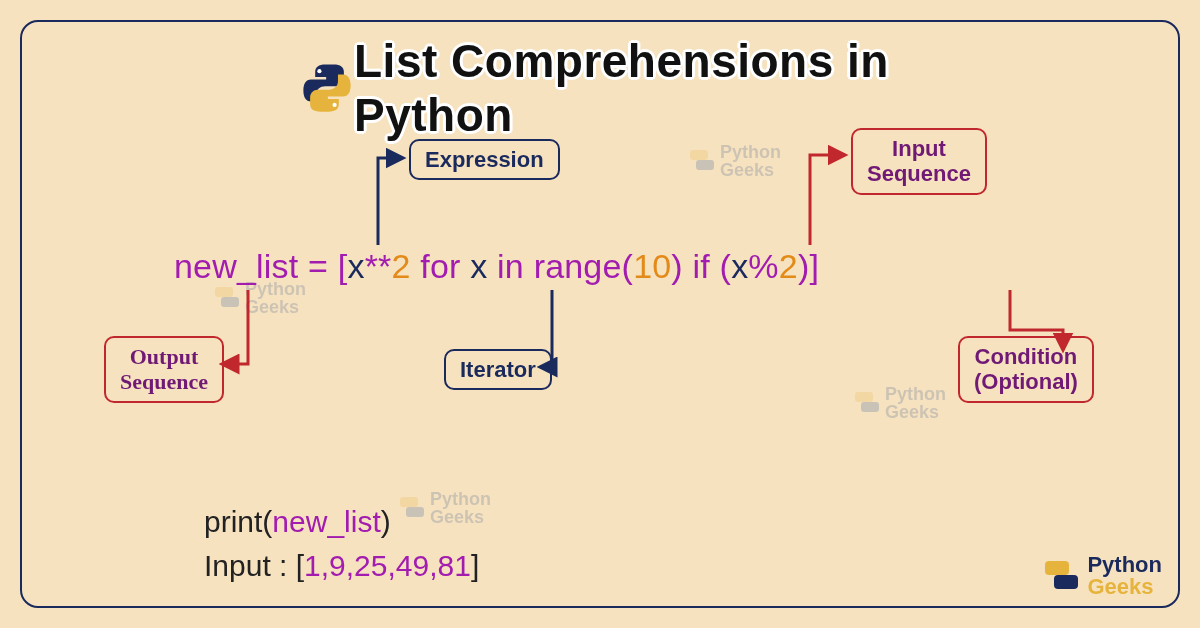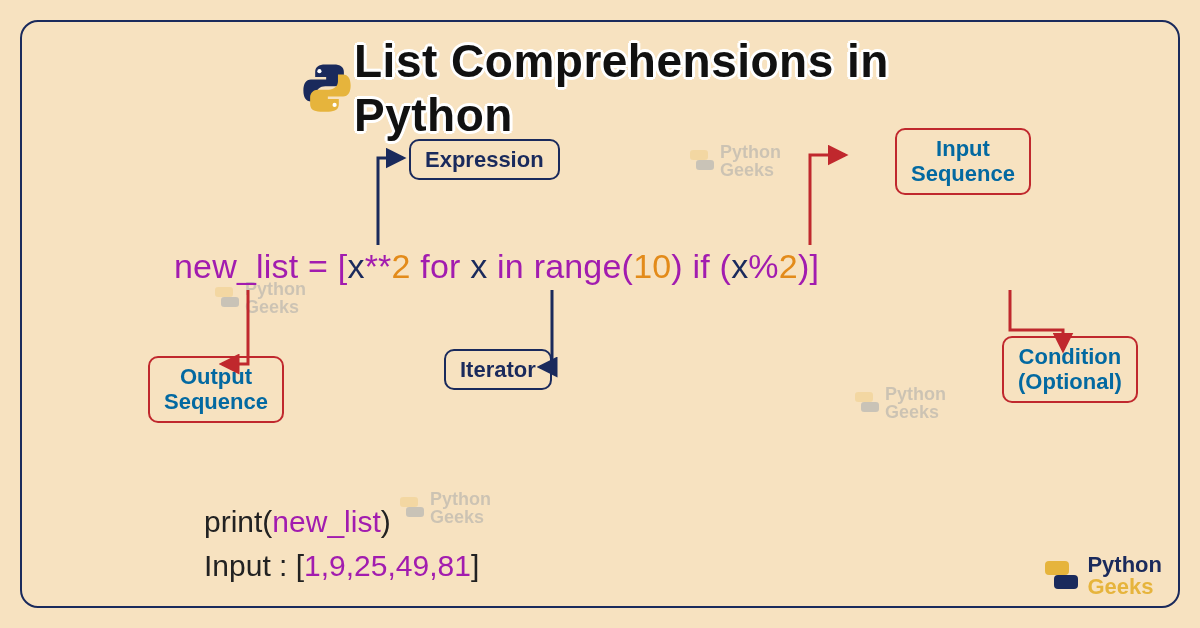--- a/index.html
+++ b/index.html
@@ -44,26 +44,26 @@
     position: absolute;
     border: 2.5px solid;
     border-radius: 10px;
     padding: 6px 14px;
     font-size: 22px;
     font-weight: 700;
     text-align: center;
     line-height: 1.15;
     background: transparent;
   }
-  .red { color: #0369a1; border-color: #c0282d; margin-left: 44px; }
+  .red { color: #701a75; border-color: #c0282d; }
   .navy { color: #1a2a5c; border-color: #1a2a5c; }
 
   .box-expression { left: 409px; top: 139px; }
   .box-input     { left: 851px; top: 128px; }
-  .box-output    { left: 104px; top: 356px; }
+  .box-output    { left: 104px; top: 336px; font-family: Liberation Serif, serif; }
   .box-iterator  { left: 444px; top: 349px; }
   .box-condition { left: 958px; top: 336px; }
 
   .code-line {
     position: absolute;
     left: 174px;
     top: 247px;
     font-size: 34px;
     font-family: Arial, sans-serif;
     white-space: pre;

